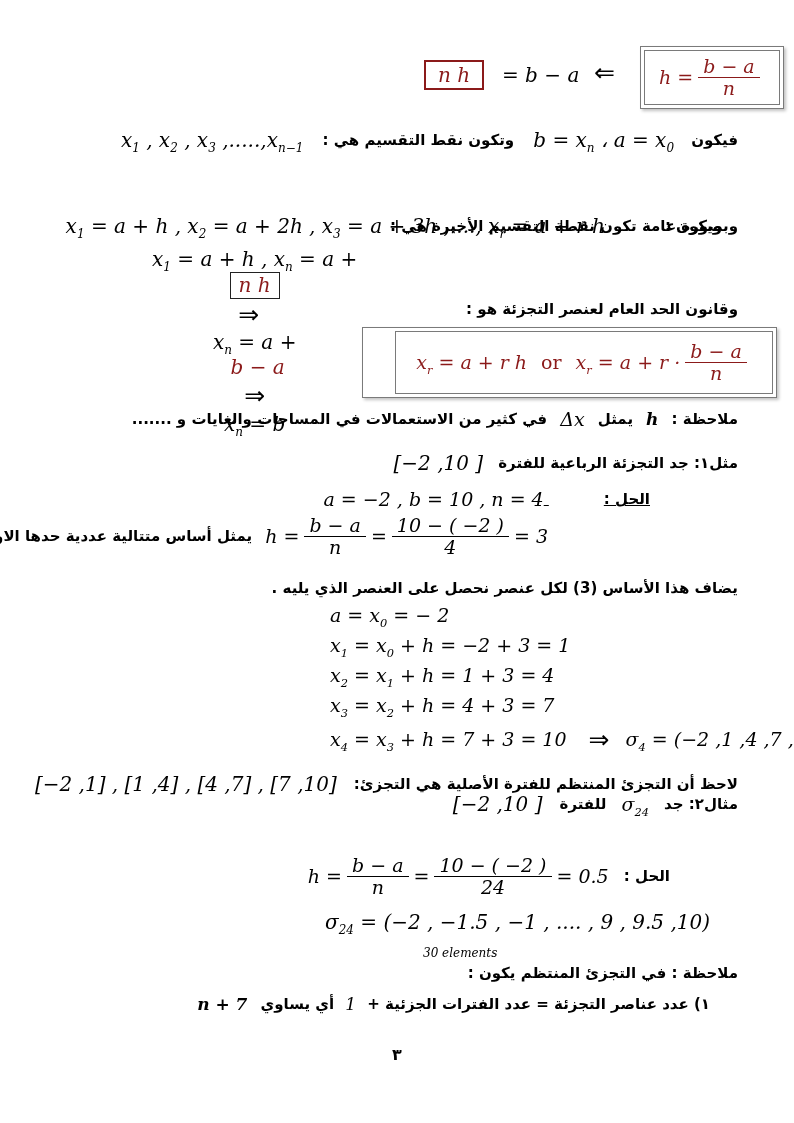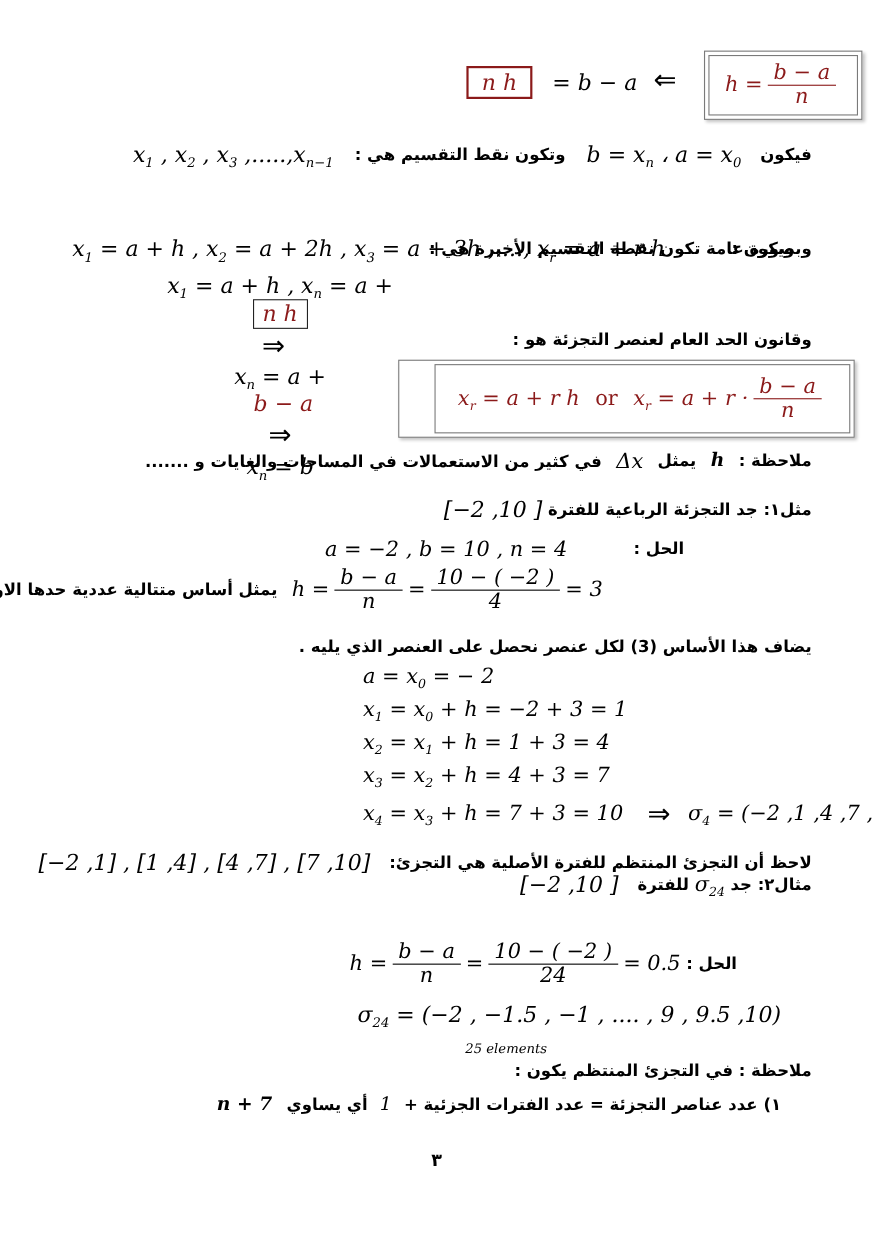--- a/index.html
+++ b/index.html
@@ -18,21 +18,21 @@
   .bi{font-family:"DejaVu Serif",serif;font-style:italic;font-weight:700;}
   .box-red{display:inline-block;border:2px solid #8B1A1A;padding:1px 12px;color:#8B1A1A;}
   .box-blk{display:inline-block;border:1px solid #222;padding:0 8px;margin:0 8px;color:#8B1A1A;vertical-align:middle;}
   .arrow{font-family:"DejaVu Sans",sans-serif;font-style:normal;font-size:25px;vertical-align:middle;}
   .dframe{position:absolute;border:1px solid #7a7a7a;padding:3px;background:#fff;box-shadow:2px 2px 3px #c2c2c2;}
   .dinner{border:1px solid #7a7a7a;padding:5px 14px;text-align:center;}
   .fgroup{display:inline-flex;align-items:center;direction:ltr;unicode-bidi:isolate;vertical-align:middle;}
   .frac{display:inline-block;text-align:center;line-height:1.1;vertical-align:middle;margin:0 5px;}
   .frac .fnum{display:block;padding:0 5px;border-bottom:1.5px solid currentColor;}
   .frac .fden{display:block;}
-  .g6{margin-left:6px;}.g8{margin-left:8px;}.g10{}.g12{margin-left:12px;}
+  .g6{margin-left:6px;}.g8{margin-left:8px;}.g10{margin-left:10px;}.g12{margin-left:12px;}
   .g14{margin-left:14px;}.g55{margin-left:55px;}
   .steps{font-size:19px;}
   .count{position:absolute;left:98px;top:36px;font-family:"DejaVu Serif",serif;
          font-style:italic;font-size:12px;direction:ltr;}
   .pageno{position:absolute;left:0;right:0;top:1045px;text-align:center;
           font-weight:700;font-size:16px;}
 </style>
 </head>
 <body>
 
@@ -103,21 +103,21 @@
     <span class="ar g8">يمثل</span>
     <span class="m m19 g8">Δx</span>
     <span class="ar">في كثير من الاستعمالات في المساحات والغايات و .......</span>
   </div>
 
   <div class="line" style="right:56px;top:451px;">
     <span class="ar g10">مثل١: جد التجزئة الرباعية للفترة</span>
     <span class="m">[−2 ,10 ]</span>
   </div>
 
-  <div class="line" style="right:172px;top:488px;">
+  <div class="line" style="right:144px;top:488px;text-decoration:underline;">
     <span class="ar g55">الحل :</span>
     <span class="m m19">a = −2  ,  b = 10   ,   n = 4</span>
   </div>
 
   <div class="line" style="right:246px;top:515px;">
     <span class="fgroup g8">
       <span class="m m19">h =</span>
       <span class="frac m m19">
         <span class="fnum">b − a</span>
         <span class="fden">n</span>
@@ -179,21 +179,21 @@
       <span class="frac m m19">
         <span class="fnum">10 − ( −2 )</span>
         <span class="fden">24</span>
       </span>
       <span class="m m19">= 0.5</span>
     </span>
   </div>
 
   <div class="line" style="left:325px;right:auto;top:910px;direction:ltr;">
     <span class="m">σ<sub>24</sub>  = (−2 , −1.5 , −1 , ....    ,  9 ,  9.5   ,10)</span>
-    <span class="count">25 elements</span>
+    <span class="count">30 elements</span>
   </div>
 
   <div class="line" style="right:56px;top:963px;">
     <span class="ar">ملاحظة : في التجزئ المنتظم يكون :</span>
   </div>
 
   <div class="line" style="right:84px;top:994px;">
     <span class="ar g6">١) عدد عناصر التجزئة = عدد الفترات الجزئية +</span>
     <span class="m m17 g6">1</span>
     <span class="ar g8">أي يساوي</span>

